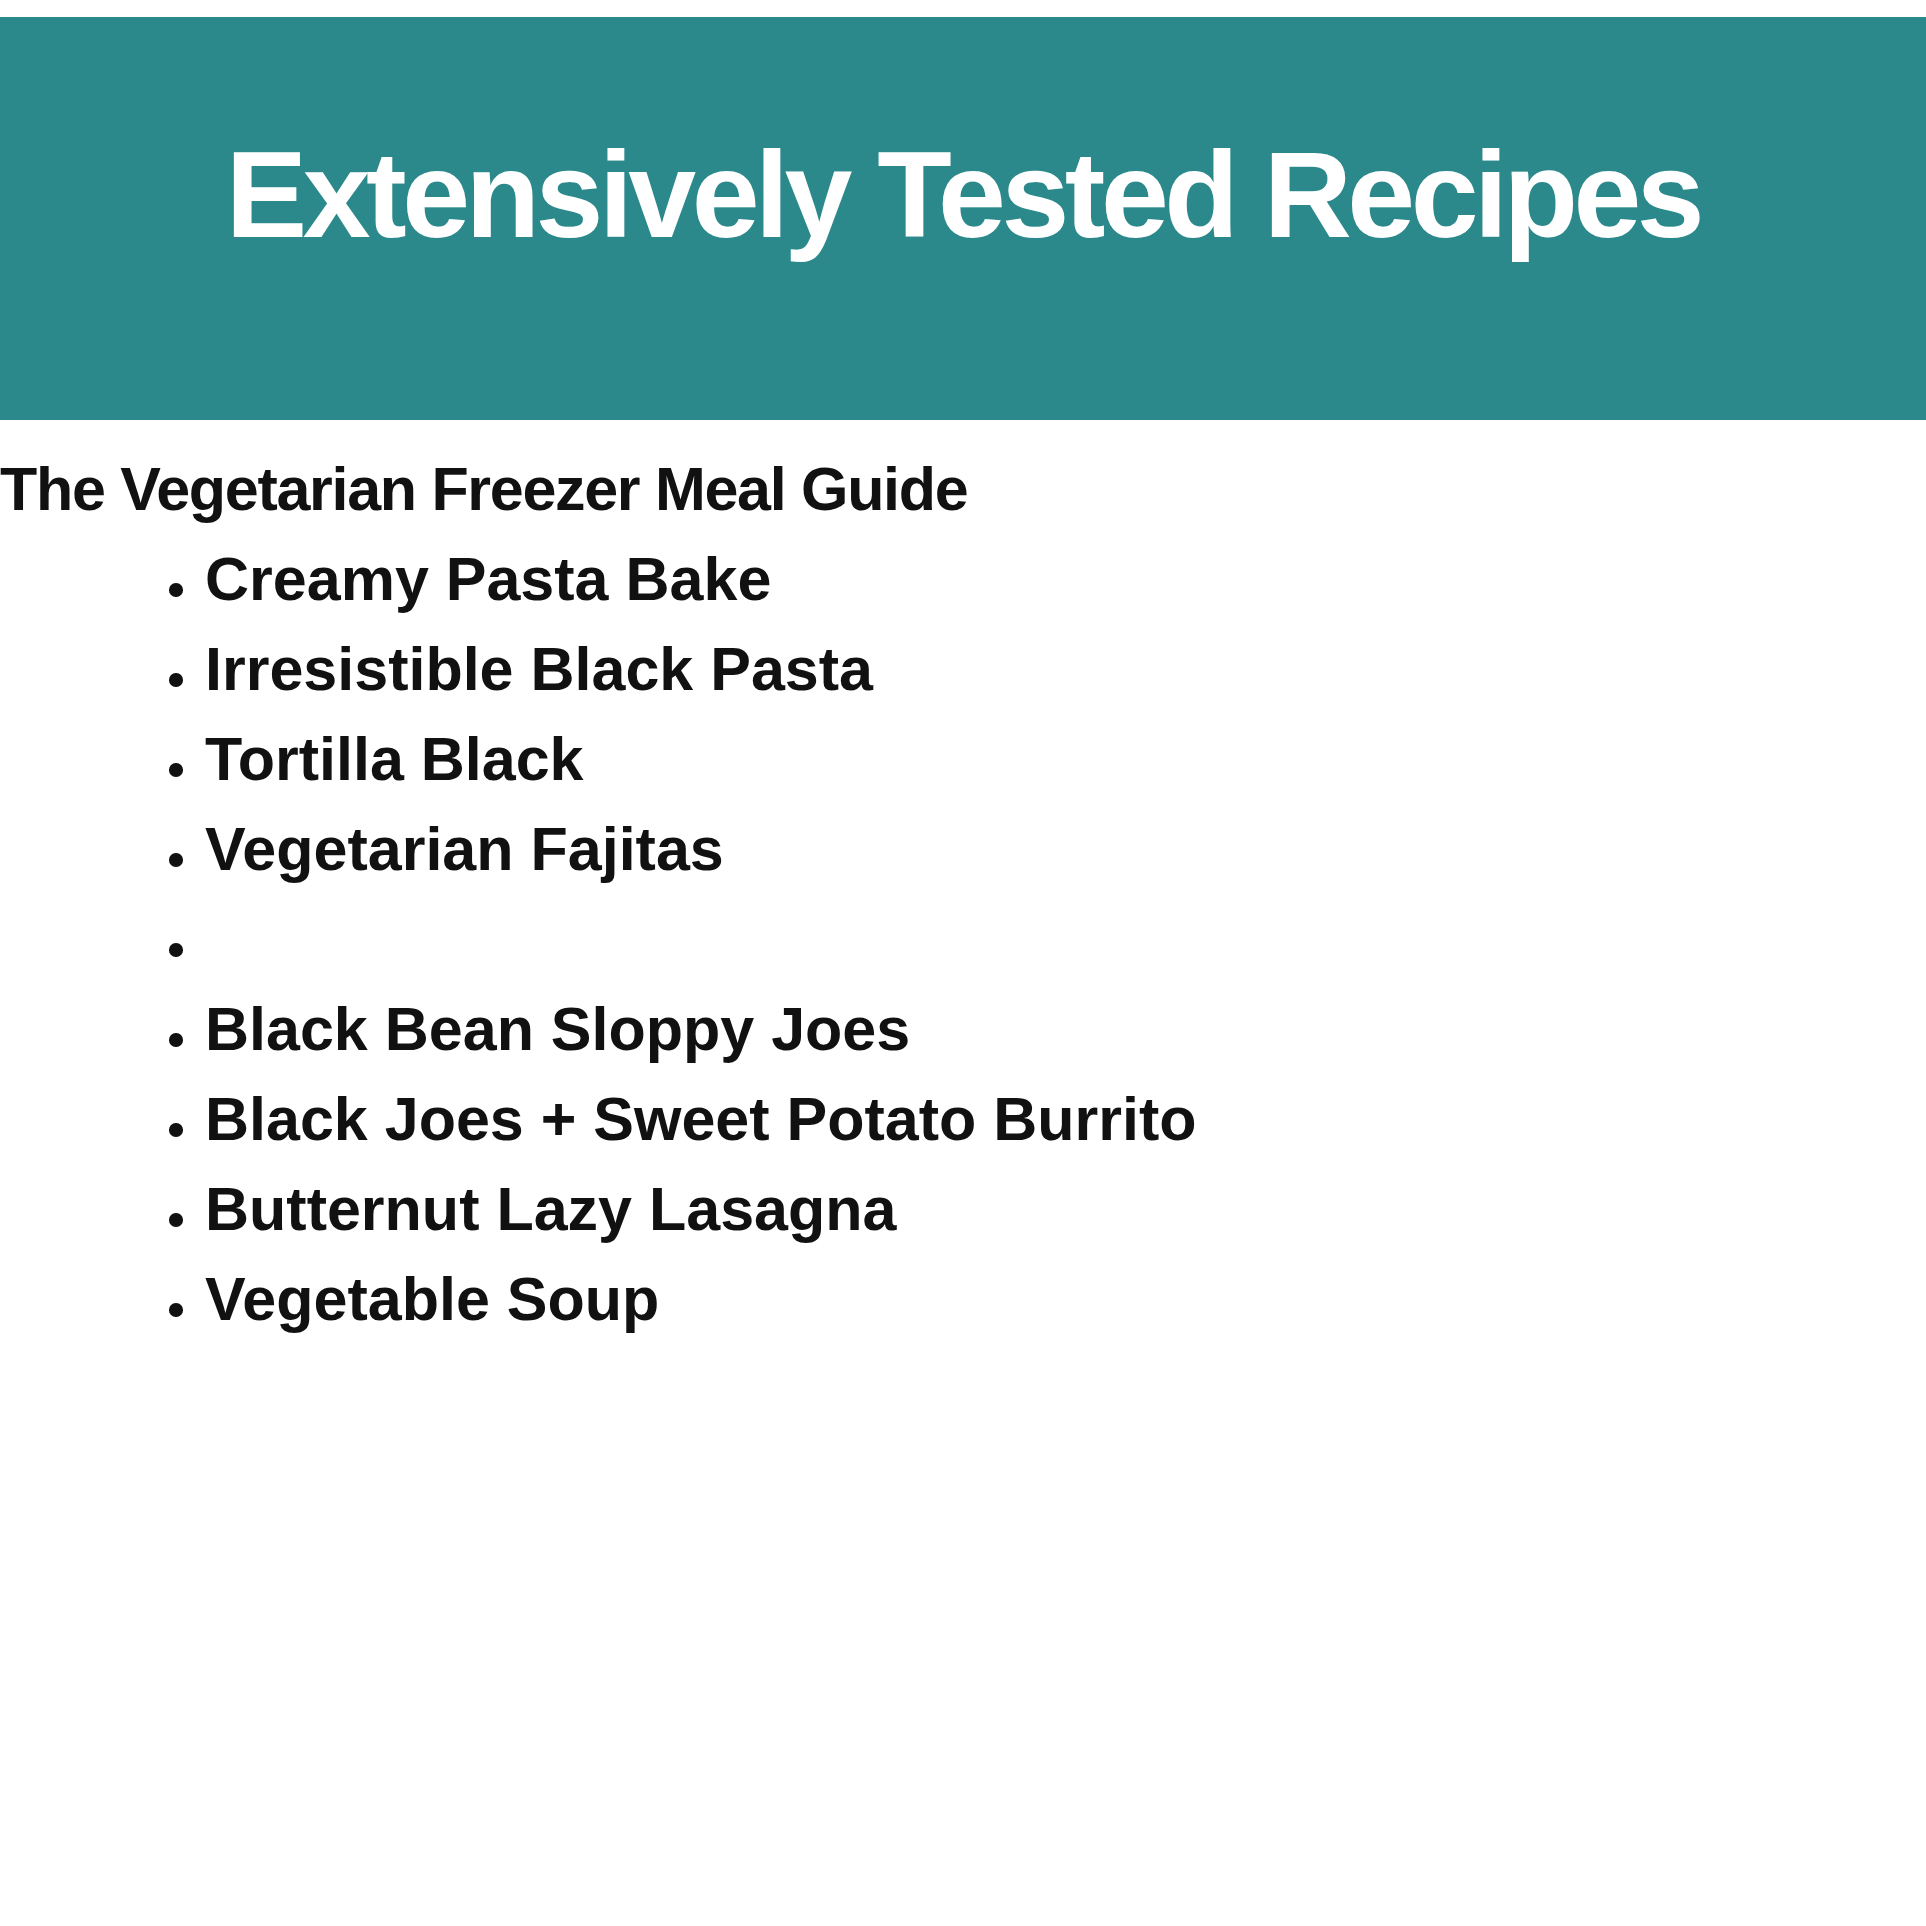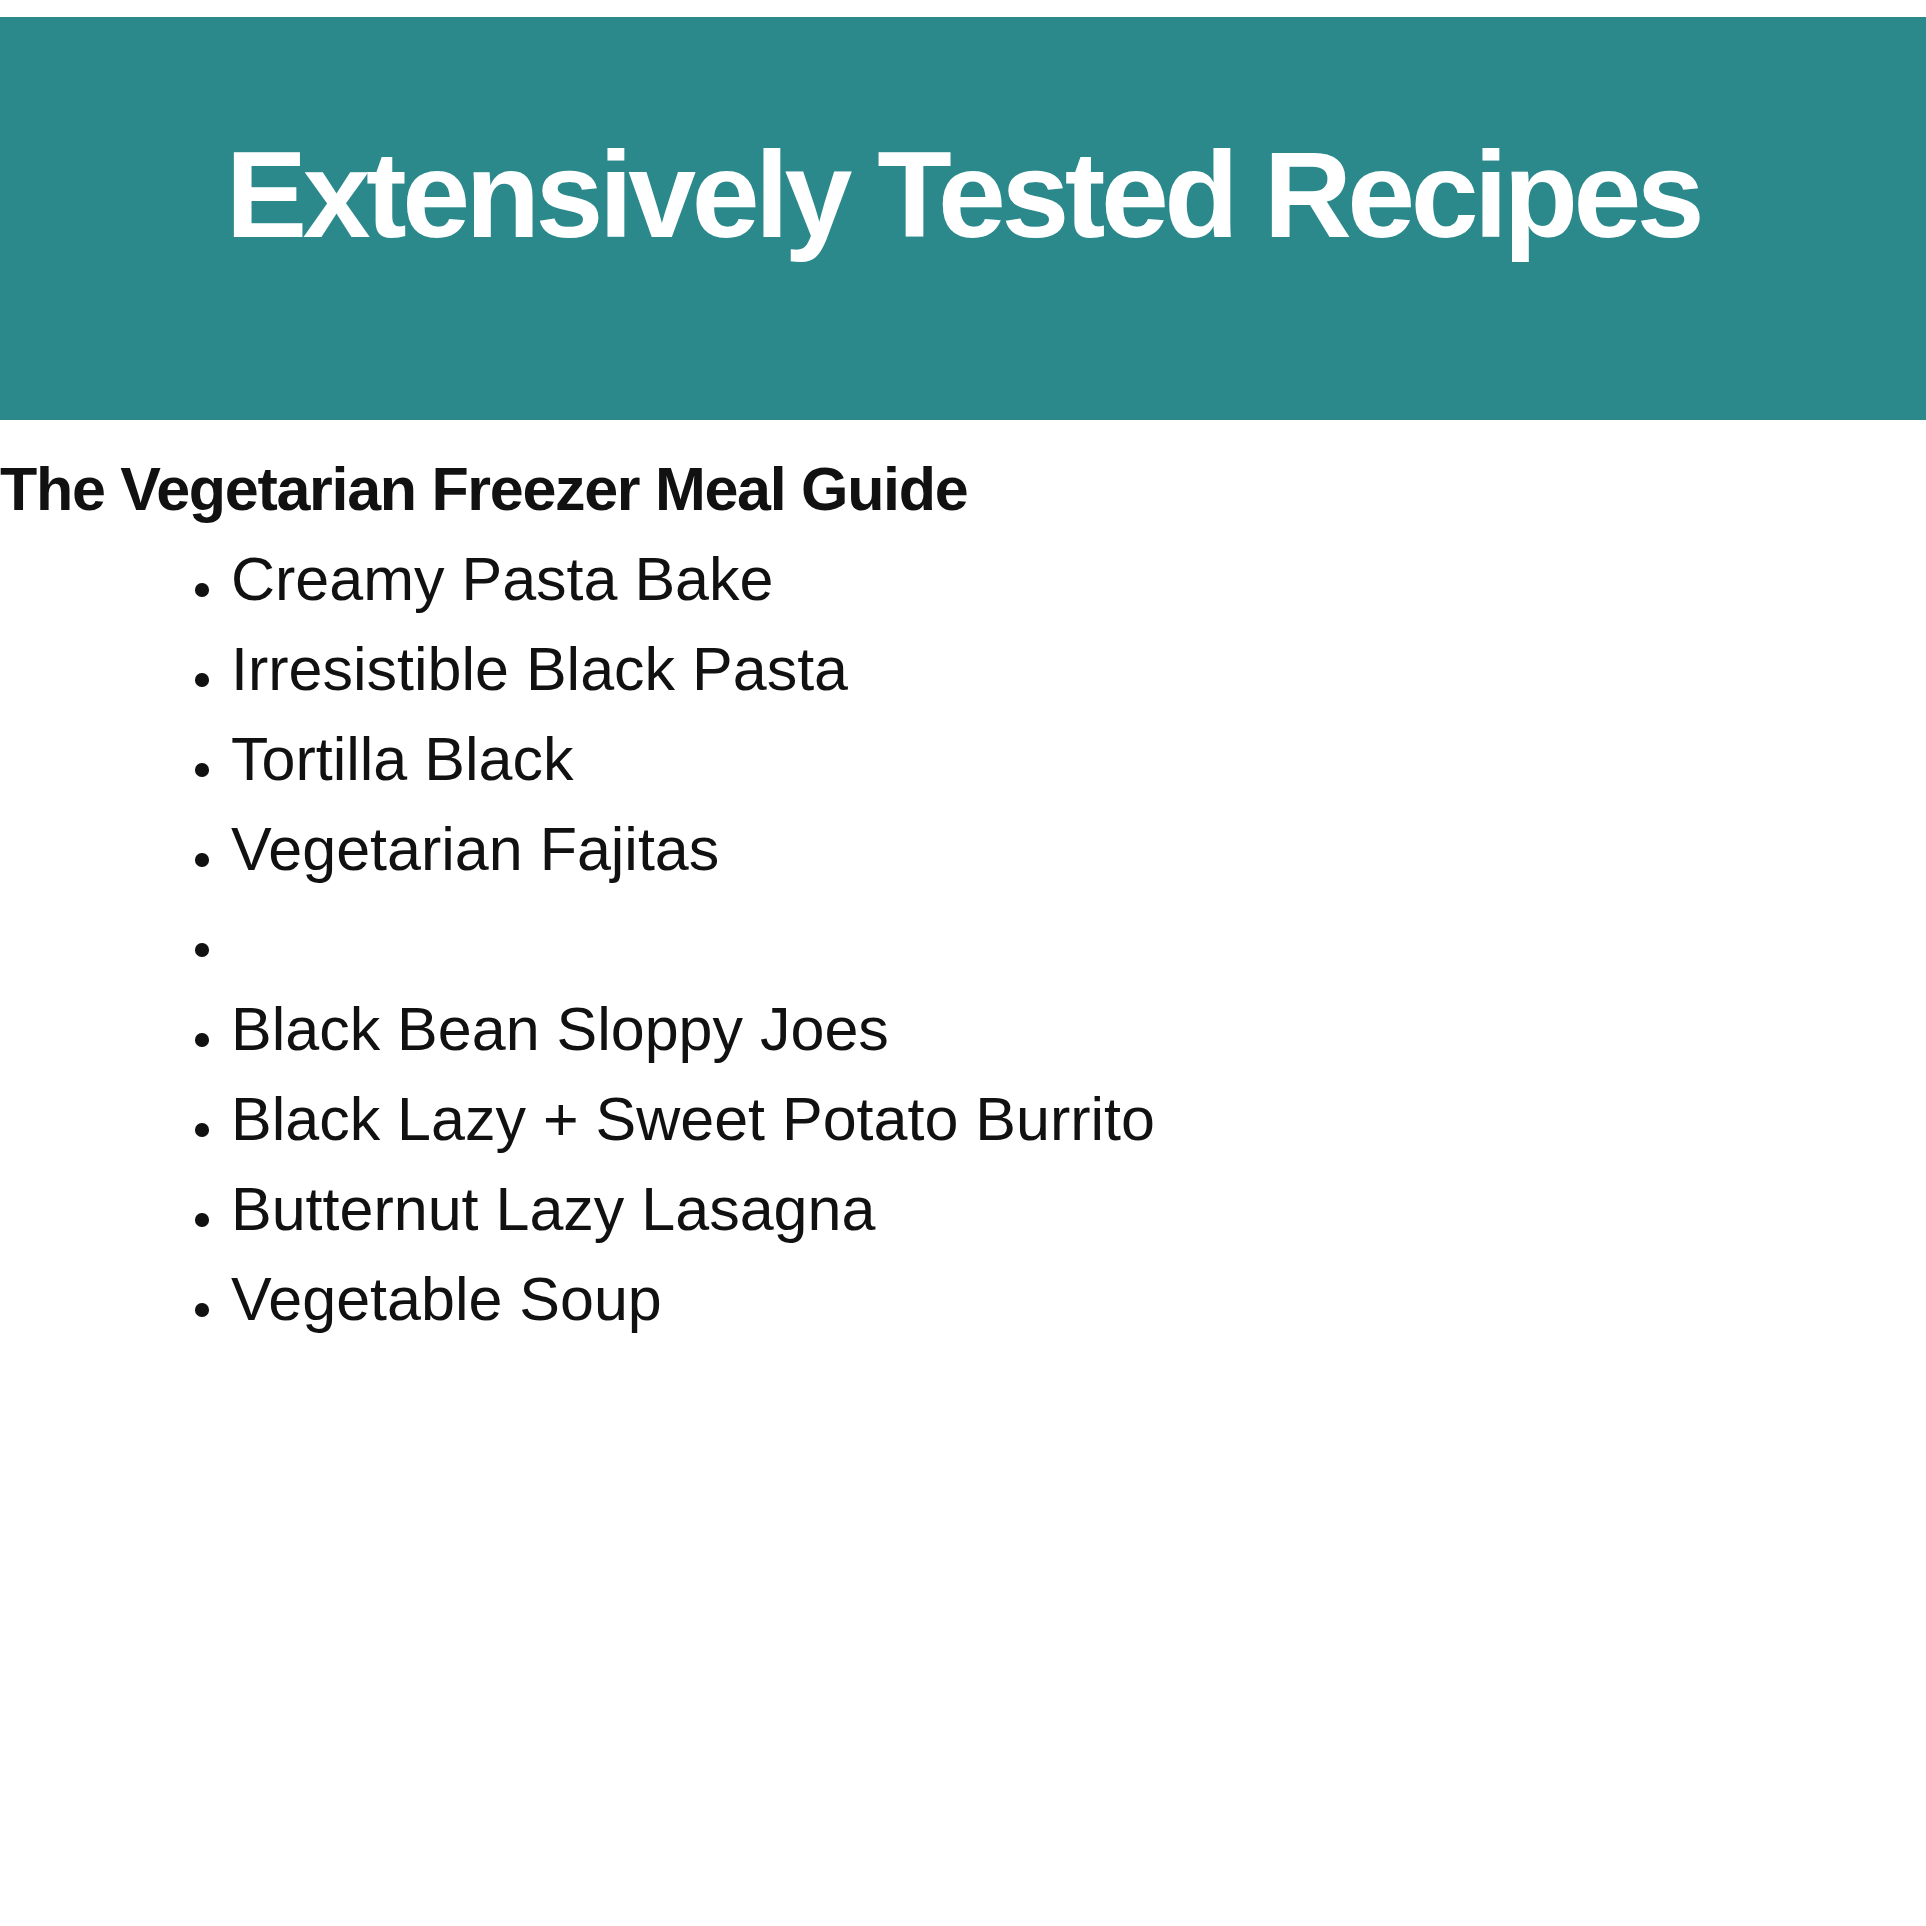--- a/index.html
+++ b/index.html
@@ -60,25 +60,24 @@
     margin: 8.3px 0 0 0;
     padding: 0;
     list-style: none;
   }
   .recipe-list li {
     position: relative;
     height: 90px;
     line-height: 90px;
     padding-left: 205px;
     font-size: 61px;
-    font-weight: 400;
+    font-weight: 700;
     letter-spacing: 0px;
     color: var(--ink);
     white-space: nowrap;
-    margin-left: 26px;
   }
   .bullet {
     position: absolute;
     left: 169px;
     top: 49px;
     width: 13.5px;
     height: 13.5px;
     border-radius: 50%;
     background: var(--ink);
   }
@@ -95,20 +94,20 @@
   <main class="content">
     <h2 class="section-heading">The Vegetarian Freezer Meal Guide</h2>
 
     <ul class="recipe-list">
         <li><span class="bullet"></span><span>Creamy Pasta Bake</span></li>
         <li><span class="bullet"></span><span>Irresistible Black Pasta</span></li>
         <li><span class="bullet"></span><span>Tortilla Black</span></li>
         <li><span class="bullet"></span><span>Vegetarian Fajitas</span></li>
         <li><span class="bullet"></span></li>
         <li><span class="bullet"></span><span>Black Bean Sloppy Joes</span></li>
-        <li><span class="bullet"></span><span>Black Lazy + Sweet Potato Burrito</span></li>
+        <li><span class="bullet"></span><span>Black Joes + Sweet Potato Burrito</span></li>
         <li><span class="bullet"></span><span>Butternut Lazy Lasagna</span></li>
         <li><span class="bullet"></span><span>Vegetable Soup</span></li>
       </ul>
   </main>
 
 </div>
 
 
 </body></html>

